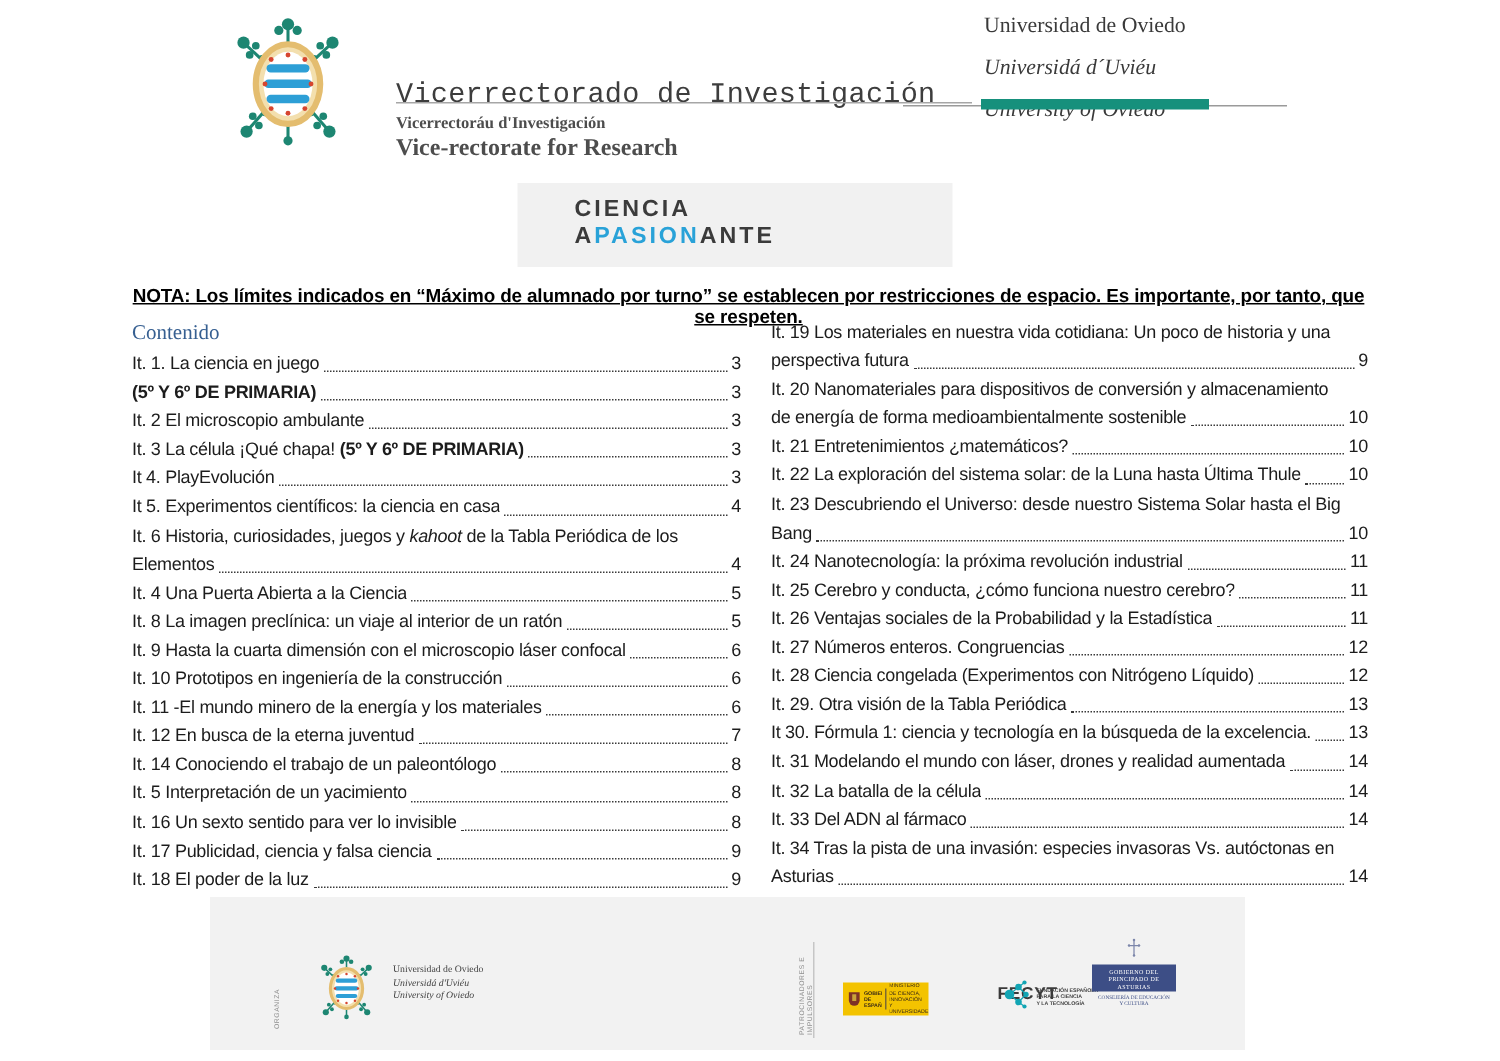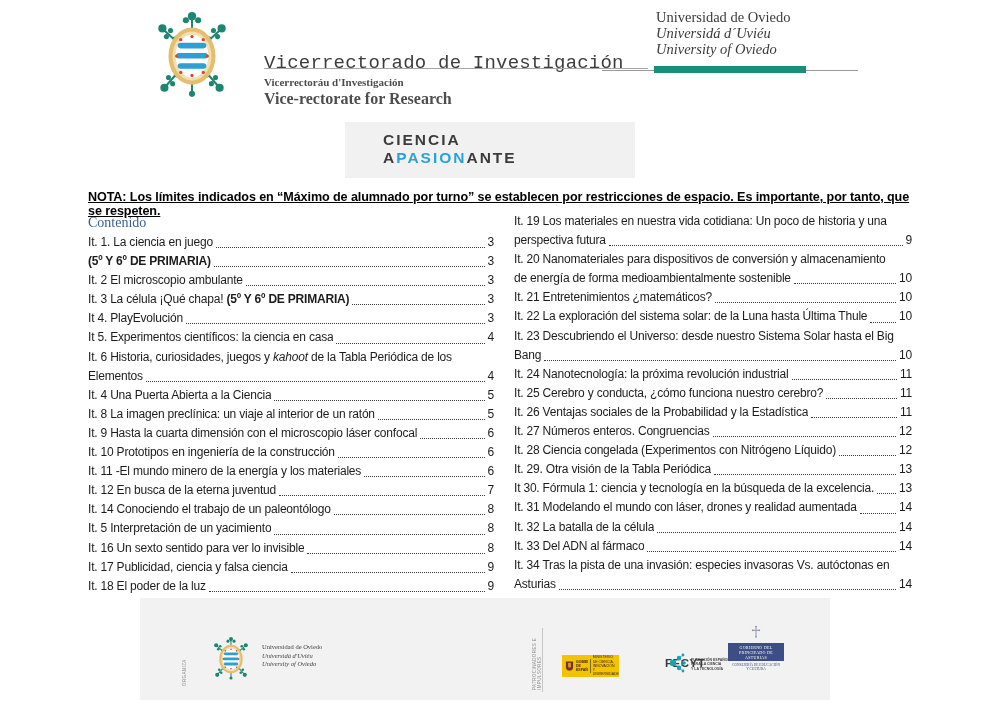--- a/index.html
+++ b/index.html
@@ -7,30 +7,30 @@
   body{width:1000px;height:707px;position:relative;overflow:hidden;font-family:"Liberation Sans",sans-serif;}
   .abs{position:absolute;}
 
   
   #crest{left:146px;top:8px;width:92px;height:92px;}
   #hdr-title{left:264px;top:52px;font-family:Liberation Mono, monospace;font-size:19px;color:#3d3d3d;letter-spacing:0.2px;}
   #hdr-rule{left:264px;top:68px;width:384px;border-top:1px solid #a6a6a6;height:0;}
   #hdr-sub1{left:264px;top:76px;font-family:"Liberation Serif",serif;font-size:11px;font-weight:bold;color:#4d4d4d;}
   #hdr-sub2{left:264px;top:90px;font-family:"Liberation Serif",serif;font-size:16px;font-weight:bold;color:#4d4d4d;}
   #hdr-right{left:656px;top:9px;font-family:"Liberation Serif",serif;font-size:14.5px;line-height:16px;color:#3a3a3a;}
-  #hdr-right .it{font-style:italic;}
+  #hdr-right .it{font-style:italic;margin-top:12px;}
   #right-rule-thin{left:602px;top:70px;width:256px;border-top:1px solid #9a9a9a;height:0;}
   #right-rule-teal{left:654px;top:66px;width:152px;height:7px;background:#16907c;}
 
   
   #plogo-box{left:345px;top:122px;width:290px;height:56px;background:#f1f1f1;}
   #plogo-text{position:absolute;left:38px;top:9px;font-weight:bold;font-size:15.5px;letter-spacing:2px;line-height:18px;color:#3b3b3b;}
 
   
-  #note{left:88px;top:190px;width:822px;text-align:left;font-size:12.6px;font-weight:bold;text-decoration:underline;color:#000;letter-spacing:-0.1px;}
+  #note{left:88px;top:190px;width:822px;text-align:center;font-size:12.6px;font-weight:bold;text-decoration:underline;color:#000;letter-spacing:-0.1px;}
 
   
   #toc-heading{left:88px;top:215px;font-family:"Liberation Serif",serif;font-size:14px;color:#365f91;}
   #toc-left{left:88px;top:233px;width:406px;}
   #toc-right{left:514px;top:212px;width:398px;}
   .toc-line{display:flex;align-items:baseline;line-height:19.1px;font-size:12px;letter-spacing:-0.2px;color:#1c1c1c;white-space:nowrap;overflow:hidden;}
   .tt{flex:0 1 auto;overflow:hidden;}
   .leader{flex:1 1 6px;min-width:6px;border-bottom:1.6px dotted #3a3a3a;align-self:flex-end;margin:0 1px 4px 3px;}
   .pg{flex:0 0 auto;padding-left:2px;}
   .b{font-weight:bold;}

